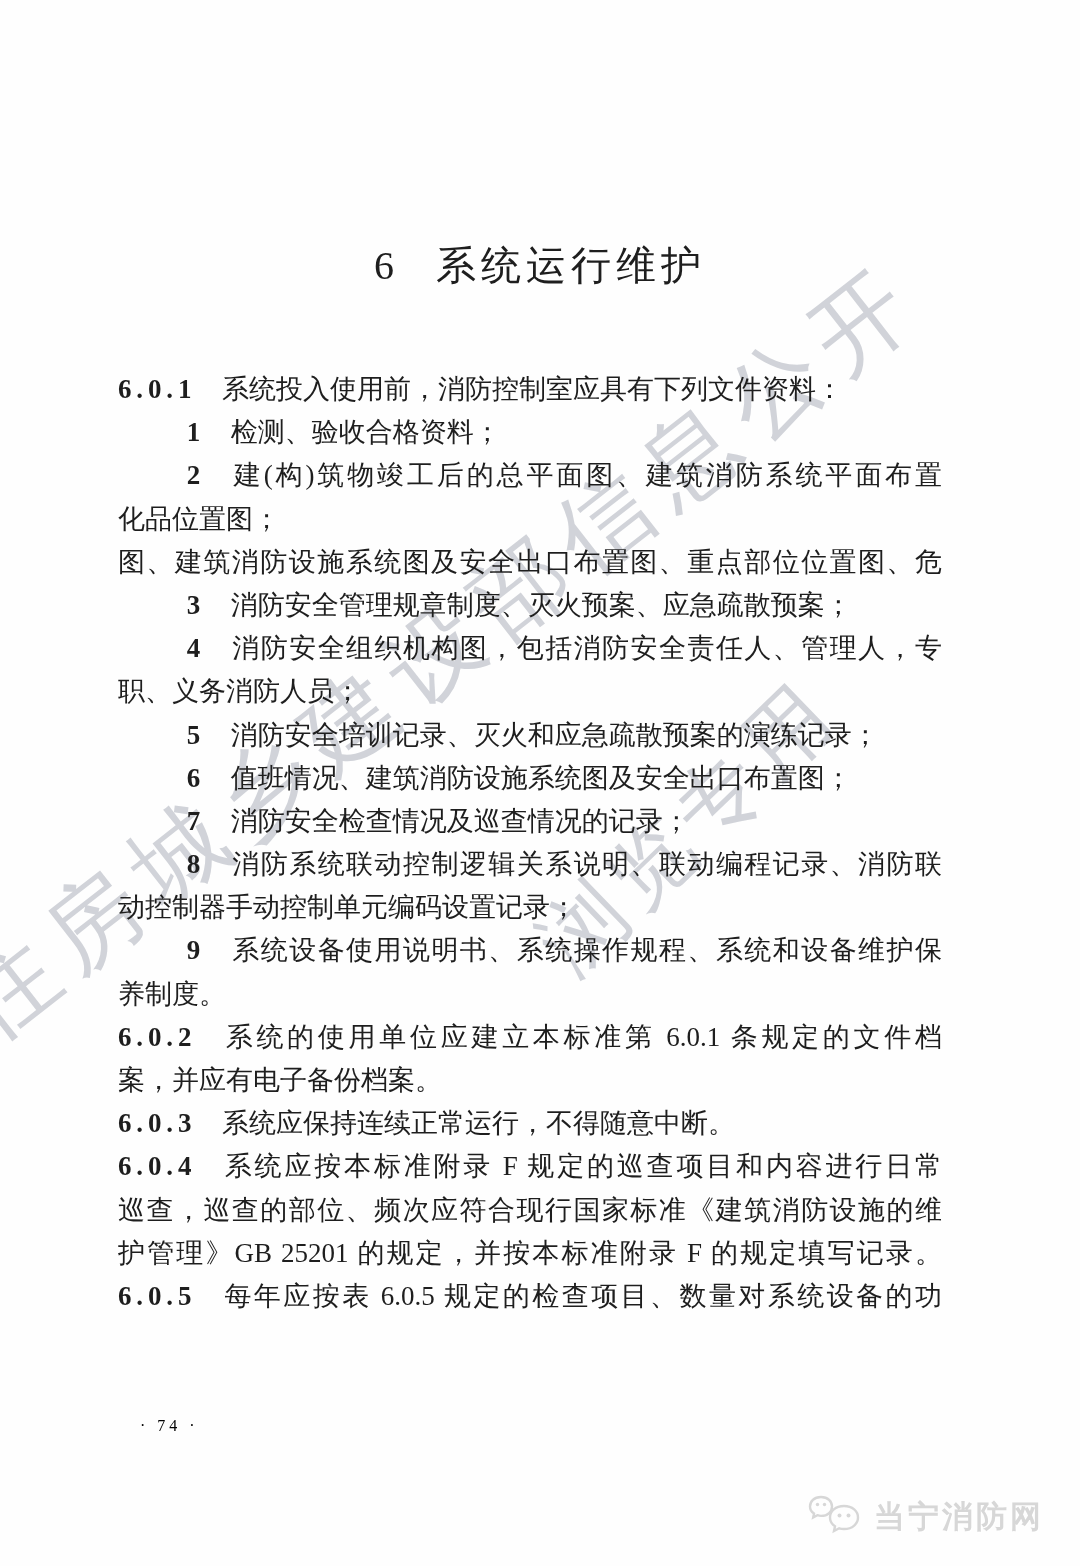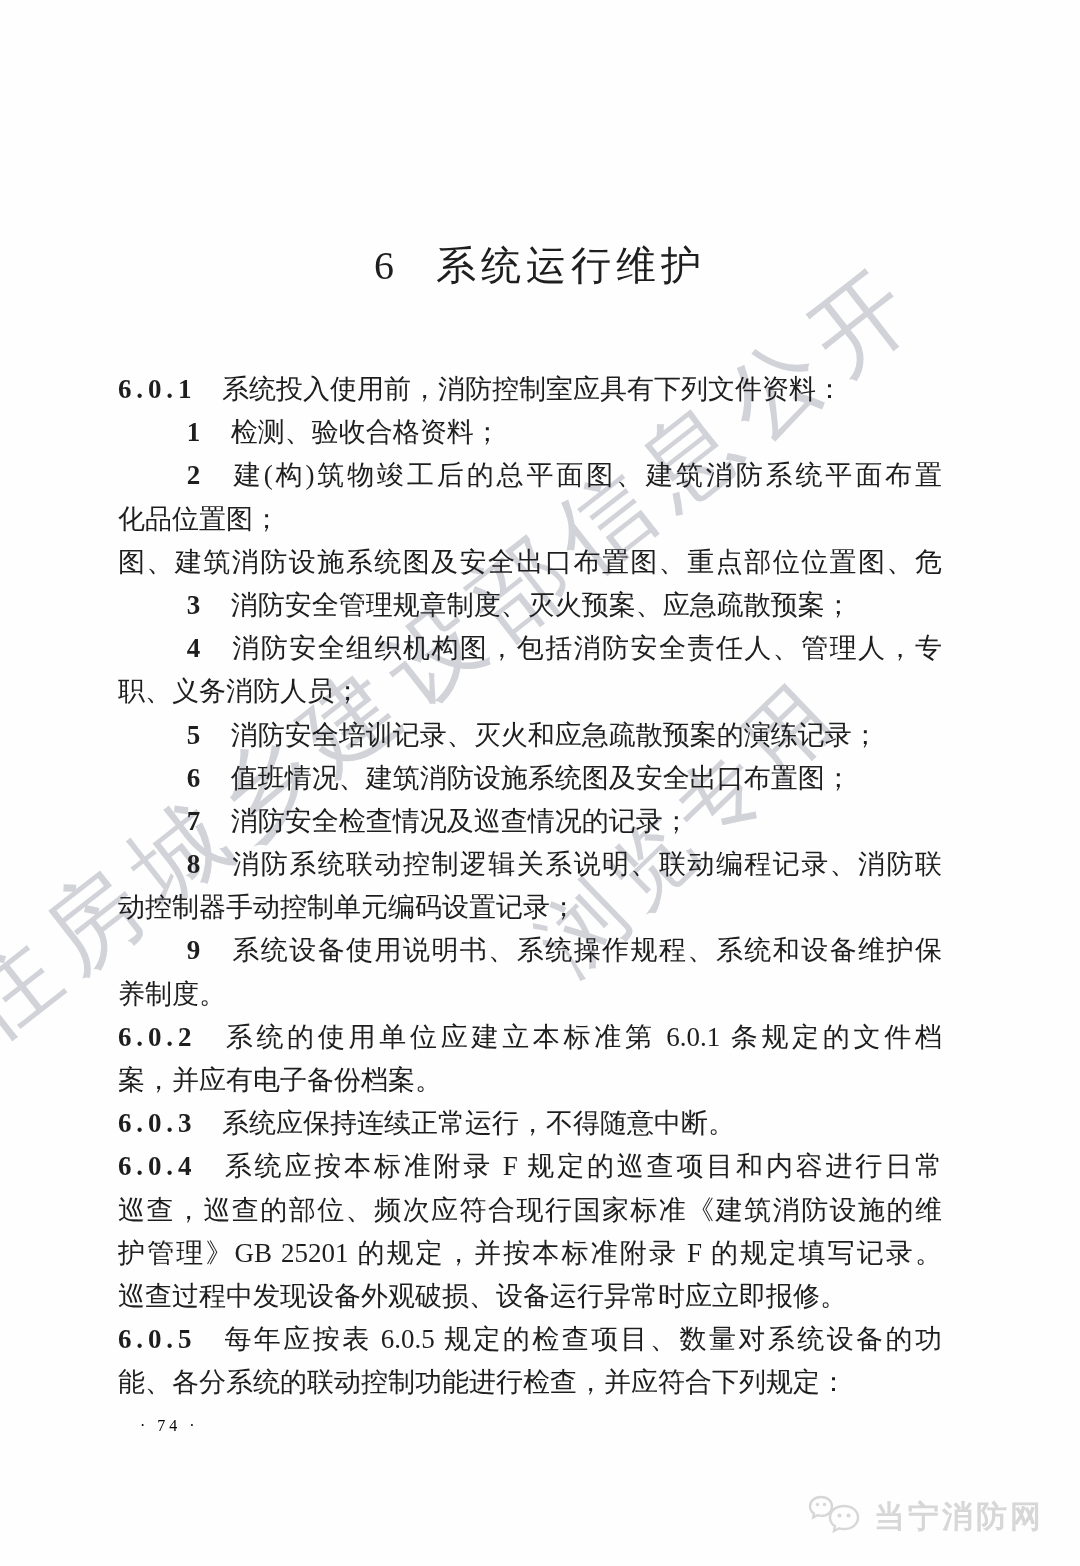--- a/index.html
+++ b/index.html
@@ -115,23 +115,21 @@
       <div class="line just indent"><span class="num">8</span><span class="txt">消防系统联动控制逻辑关系说明、联动编程记录、消防联</span></div>
       <div class="line"><span class="txt">动控制器手动控制单元编码设置记录；</span></div>
       <div class="line just indent"><span class="num">9</span><span class="txt">系统设备使用说明书、系统操作规程、系统和设备维护保</span></div>
       <div class="line"><span class="txt">养制度。</span></div>
       <div class="line just"><span class="num">6.0.2</span><span class="txt">系统的使用单位应建立本标准第 6.0.1 条规定的文件档</span></div>
       <div class="line"><span class="txt">案，并应有电子备份档案。</span></div>
       <div class="line"><span class="num">6.0.3</span><span class="txt">系统应保持连续正常运行，不得随意中断。</span></div>
       <div class="line just"><span class="num">6.0.4</span><span class="txt">系统应按本标准附录 F 规定的巡查项目和内容进行日常</span></div>
       <div class="line just"><span class="txt">巡查，巡查的部位、频次应符合现行国家标准《建筑消防设施的维</span></div>
       <div class="line just"><span class="txt">护管理》GB 25201 的规定，并按本标准附录 F 的规定填写记录。</span></div>
-      <div class="line"><span class="txt">巡查过程中发现设备外观破损、设备运行异常时应立即报修。</span></div>
       <div class="line just"><span class="num">6.0.5</span><span class="txt">每年应按表 6.0.5 规定的检查项目、数量对系统设备的功</span></div>
-      <div class="line"><span class="txt">能、各分系统的联动控制功能进行检查，并应符合下列规定：</span></div>
     </div>
 
   <div class="pageno">· 74 ·</div>
 
   <div class="footer-logo">
     <svg width="56" height="46" viewBox="0 0 56 46">
       <g fill="none" stroke="#d7d7d7" stroke-width="2.4">
         <path d="M13 3 C6 3 2 7.5 2 12.5 C2 15.5 3.6 18 6 19.6 L5.2 23.4 L9.4 21.2 C10.5 21.6 11.8 21.9 13 21.9 C20 21.9 24 17.4 24 12.5 C24 7.5 20 3 13 3 Z"></path>
         <path d="M36 12 C27.5 12 22 17.4 22 23.5 C22 27.2 24 30.3 27 32.3 L26 37 L31.2 34.3 C32.7 34.8 34.3 35 36 35 C44.5 35 50 29.6 50 23.5 C50 17.4 44.5 12 36 12 Z"></path>
       </g>

